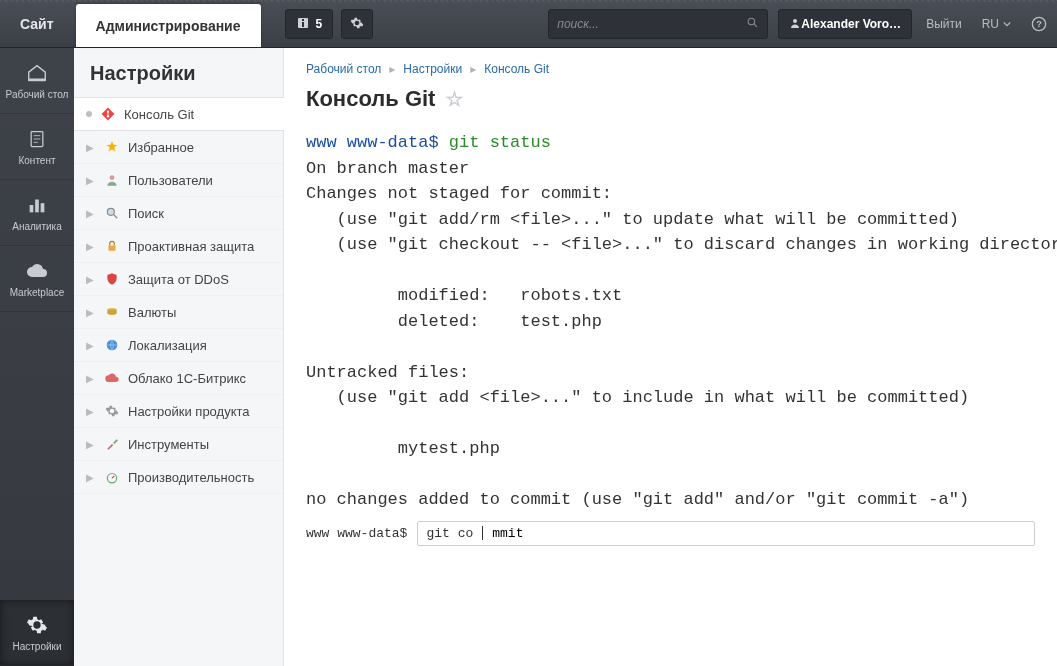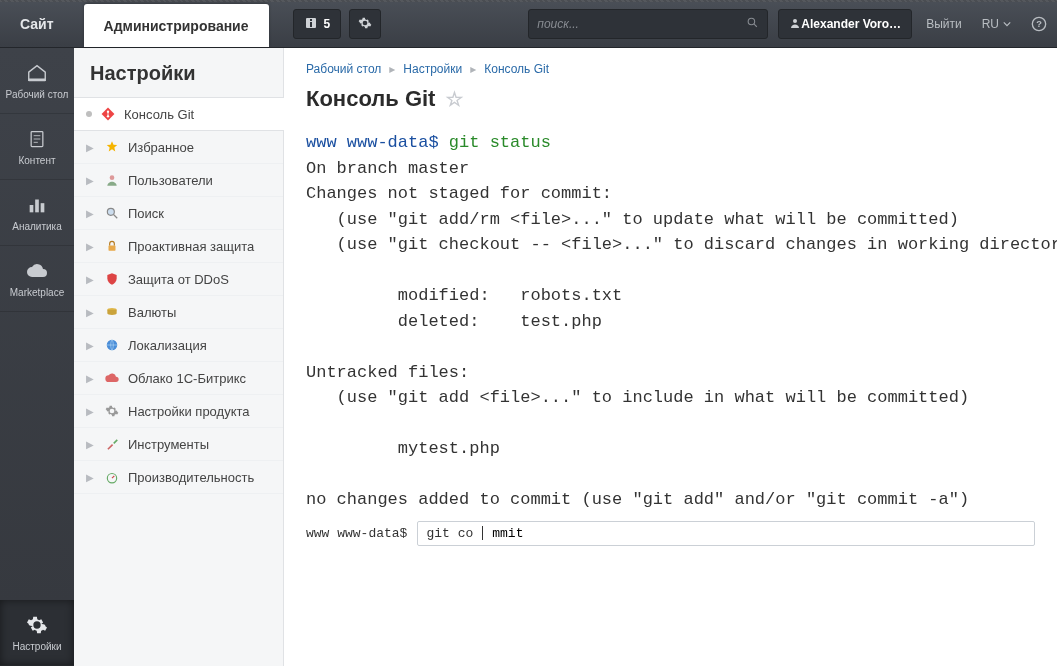--- a/index.html
+++ b/index.html
@@ -3,25 +3,25 @@
 <meta charset="utf-8">
 <style>
 * { margin: 0; padding: 0; box-sizing: border-box; }
 body { font-family: "Helvetica Neue", Arial, sans-serif; font-size: 13px; background: #fff; width: 1057px; height: 666px; overflow: hidden; }
 
 
 .topbar { height: 48px; background: linear-gradient(#4a4f57, #3a3e45); border-bottom: 1px solid #23262b; display: flex; align-items: stretch; color: #cfd2d6; position: relative; }
 .topbar::before { content:""; position:absolute; top:0; left:0; right:0; height:2px; background: repeating-linear-gradient(45deg,#55585d 0 2px,#4a4d52 2px 4px); }
 .top-tab { padding: 0 20px; display: flex; align-items: center; font-size: 14px; font-weight: bold; cursor: pointer; position: relative; }
 .top-tab.site { color: #e5e7ea; }
-.top-tab.admin { background: #fff; color: #333; border-top-left-radius: 3px; border-top-right-radius: 3px; margin-top: 4px; margin-left: 10px; box-shadow: 0 -1px 3px rgba(0,0,0,.3); }
+.top-tab.admin { background: #fff; color: #333; border-top-left-radius: 3px; border-top-right-radius: 3px; margin-top: 4px; margin-left: 2px; box-shadow: 0 -1px 3px rgba(0,0,0,.3); }
 .top-spacer { flex: 0 0 20px; }
 .top-btn { display: flex; align-items: center; padding: 0 10px; height: 30px; margin: 9px 4px; background: #2e3238; border-radius: 3px; color: #bfc3c8; font-size: 12px; cursor: pointer; border: 1px solid #23262a; gap:6px; }
 .top-btn .cnt { font-weight: bold; color: #fff; }
-.top-search { display: flex; align-items: center; height: 30px; margin: 9px 6px; background: #2e3238; border: 1px solid #23262a; border-radius: 3px; padding: 0 8px; width: 240px; }
+.top-search { display: flex; align-items: center; height: 30px; margin: 9px 6px; background: #2e3238; border: 1px solid #23262a; border-radius: 3px; padding: 0 8px; width: 220px; }
 .top-search input { background: transparent; border: 0; outline: 0; color: #cfd2d6; font-size: 12px; flex: 1; }
 .top-search input::placeholder { color: #888c92; font-style: italic; }
 .top-user { display:flex; align-items:center; gap:0; padding:0 10px; height:30px; margin:9px 4px; background:#2e3238; border:1px solid #23262a; border-radius:3px; color:#fff; font-size:12px; font-weight:bold; cursor:pointer; max-width:170px; }
 .top-link { display:flex; align-items:center; padding:0 10px; color:#b9bdc2; font-size:12px; cursor:pointer; }
 .top-flex { flex:1; }
 
 
 .layout { display:flex; height: calc(666px - 48px); }
 .rail { width: 74px; background: linear-gradient(#3e4249,#35383e); display:flex; flex-direction:column; }
 .rail-item { height:66px; display:flex; flex-direction:column; align-items:center; justify-content:center; gap:4px; color:#c8cbd0; font-size:10px; cursor:pointer; border-bottom:1px solid rgba(0,0,0,.15); }

